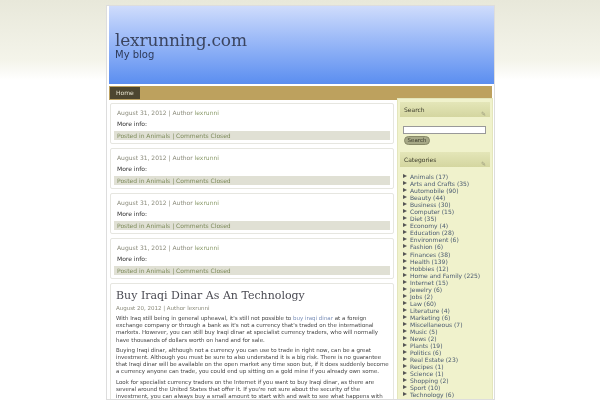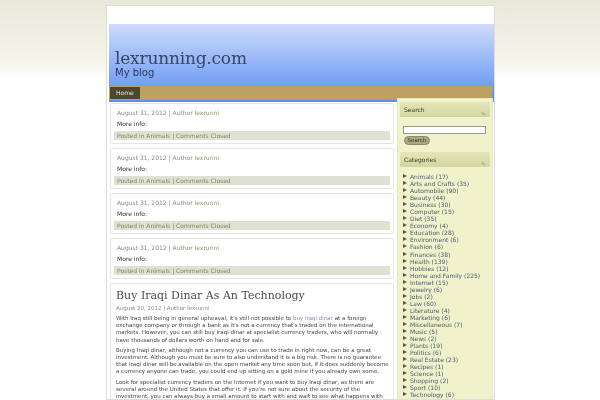--- a/index.html
+++ b/index.html
@@ -12,21 +12,21 @@
   .frame {
     position: absolute;
     left: 106px; top: 5px;
     width: 389px; height: 395px;
     background: #fff;
     border: 1px solid #ddd;
     overflow: hidden;
   }
   .header {
     position: absolute;
-    left: 2px; top: 18px;
+    left: 2px; top: 0;
     width: 457px; height: 78px;
     background: linear-gradient(to bottom, #cfdcfc 0%, #9fbcf8 40%, #5b8ef0 100%);
   }
   .site-title {
     position: absolute;
     left: 6px; top: 24px;
     font-family: "DejaVu Serif", serif;
     font-size: 17px;
     color: #3b4560;
     letter-spacing: -0.2px;

